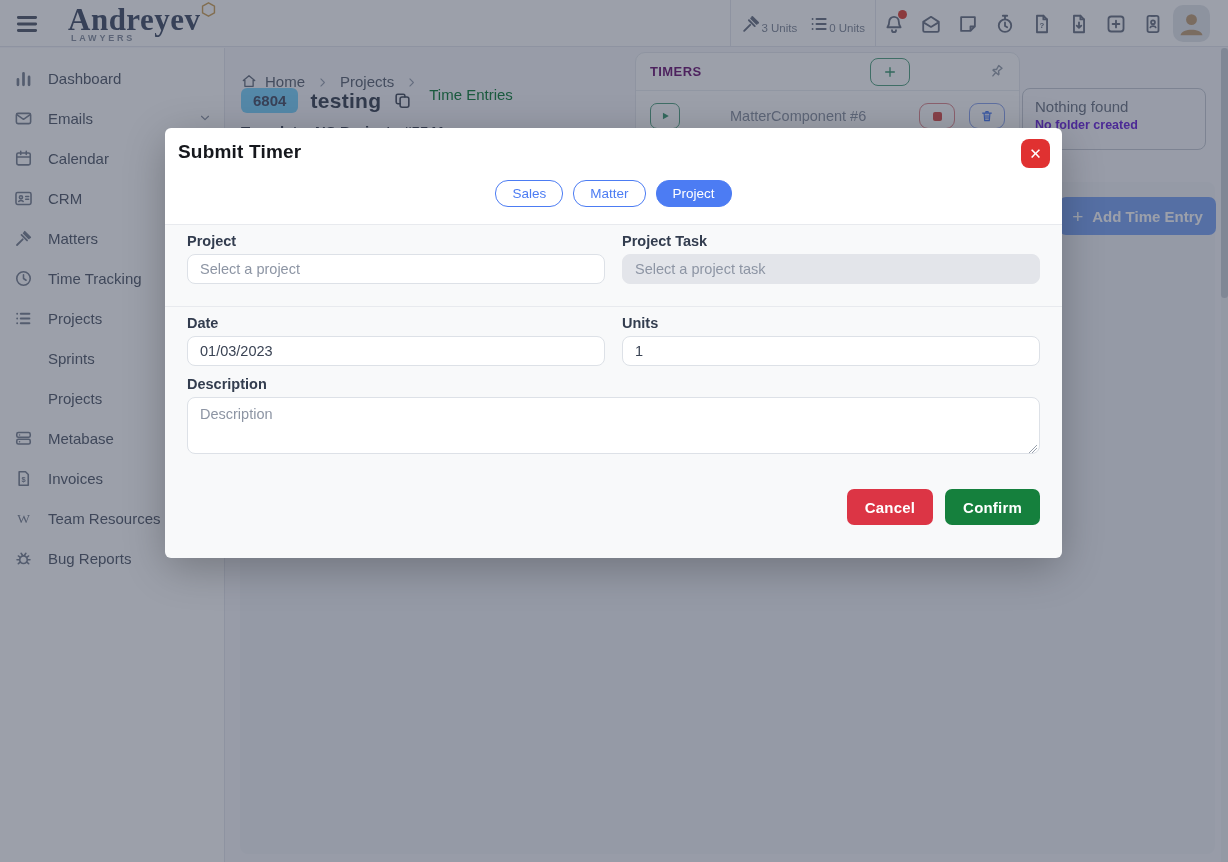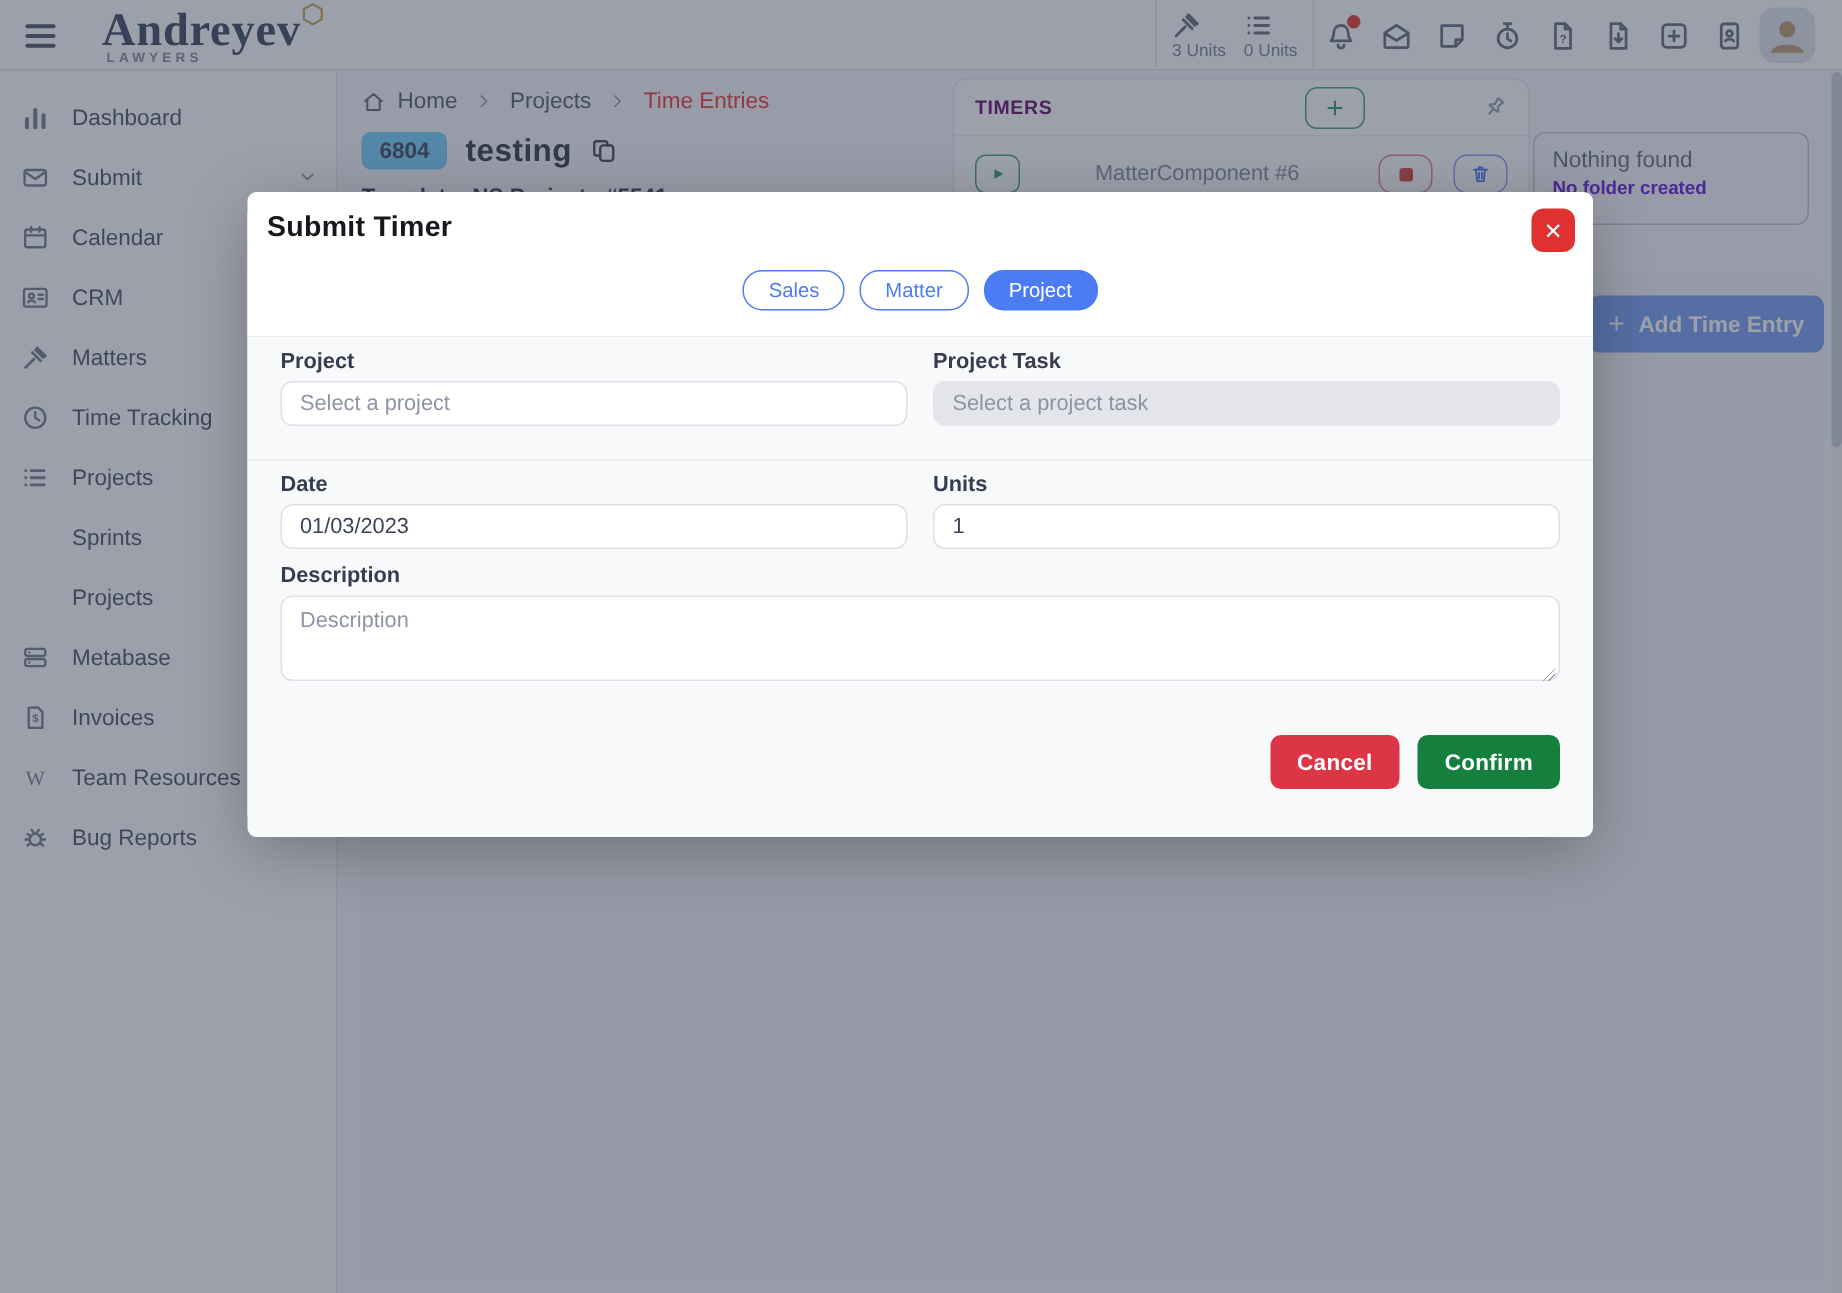--- a/index.html
+++ b/index.html
@@ -10,21 +10,21 @@
   
   .topbar { position:absolute; left:0; top:0; width:1228px; height:47px; background:#ffffff;
             border-bottom:1px solid #e5e8ee; z-index:1; }
   .hamburger { position:absolute; left:14px; top:11px; width:26px; height:26px; color:#565e6d; cursor:pointer; }
   .logo { position:absolute; left:68px; top:2px; }
   .logo-word { font-family:"Liberation Serif","DejaVu Serif",serif; font-size:31px; font-weight:600; color:#47536b; letter-spacing:.5px; }
   .logo-hex { position:absolute; right:-16px; top:-1px; width:17px; height:17px; color:#cfa45c; }
   .logo-tag { font-size:9px; letter-spacing:2.8px; color:#8a93a2; font-weight:700; margin:-5px 0 0 3px; }
   .units-group { position:absolute; right:352px; top:0; height:47px; display:flex; align-items:center;
                  border-left:1px solid #e5e8ee; border-right:1px solid #e5e8ee; padding:0 10px; gap:12px; }
-  .unit { display:flex; flex-direction:column; align-items:flex-start; cursor:pointer; }
+  .unit { display:flex; align-items:flex-end; cursor:pointer; }
   .unit .ic { width:20px; height:20px; color:#6e7686; }
   .unit .lbl { font-size:11.5px; color:#848c9b; margin-top:1px; }
   .tb-icons { position:absolute; right:64px; top:0; height:47px; display:flex; align-items:center; gap:15px; }
   .tb-icon { position:relative; width:22px; height:22px; color:#6e7686; cursor:pointer; }
   .tb-icon .dot { position:absolute; right:-2px; top:-3px; width:9px; height:9px; border-radius:50%; background:#e0453a; }
   .avatar { position:absolute; right:18px; top:5px; width:37px; height:37px; border-radius:10px; background:#e4e7ec;
             color:#c2a179; overflow:hidden; cursor:pointer; }
   .avatar svg { margin:3px; }
 
   
@@ -38,21 +38,21 @@
   
   .content-bg { position:absolute; left:226px; top:48px; right:0; bottom:0; background:#f7f8fb; z-index:1; }
   .tab-panel { position:absolute; left:240px; top:182px; right:13px; bottom:8px; background:#f3f4f8; border-radius:8px; z-index:1; }
   .scroll-track { position:absolute; right:0; top:48px; width:7px; bottom:0; background:#f1f2f5; z-index:2; }
   .scroll-thumb { position:absolute; right:0; top:48px; width:7px; height:250px; background:#ccd1d9; border-radius:4px; z-index:2; }
 
   .breadcrumb { position:absolute; left:241px; top:59px; display:flex; align-items:center; gap:11px; z-index:1; }
   .bc-item { display:flex; align-items:center; gap:8px; font-size:15px; color:#5f6775; cursor:pointer; }
   .bc-item .ic { width:16px; height:16px; color:#6a7280; }
   .bc-sep { width:13px; height:13px; color:#9aa2b0; }
-  .bc-muted { color:#ef4444; cursor:default; }
+  .bc-muted { color:#15803d; cursor:default;margin-top:27px; }
 
   .title-row { position:absolute; left:241px; top:88px; display:flex; align-items:center; gap:12px; z-index:1; }
   .id-badge-chip { background:#7dd3fc; color:#4b5268; font-weight:700; font-size:15px; border-radius:6px; padding:4px 12px; }
   .page-title { font-size:21px; font-weight:700; color:#3f4757; letter-spacing:.3px; }
   .copy-ic { width:19px; height:19px; color:#4a5160; cursor:pointer; }
   .subtitle-clip { position:absolute; left:241px; top:123px; height:7px; width:280px; overflow:hidden;
                    font-size:15px; font-weight:700; color:#424a5a; z-index:1; }
 
   
   .timers-card { position:absolute; left:635px; top:52px; width:385px; height:120px; background:#ffffff;
@@ -207,21 +207,21 @@
         <span class="ic"><svg class="stroke" viewBox="0 0 24 24" width="100%" height="100%">
             <path d="M5 20v-7M12 20V5.5M19 20v-10" stroke-width="3.4"></path>
           </svg></span>
         <span class="lbl">Dashboard</span>
       </div>
       <div class="side-item">
         <span class="ic"><svg class="stroke" viewBox="0 0 24 24" width="100%" height="100%">
             <rect x="3" y="5.5" width="18" height="13" rx="2"></rect>
             <path d="M4 7.5l8 5.5 8-5.5"></path>
           </svg></span>
-        <span class="lbl">Submit</span>
+        <span class="lbl">Emails</span>
         <span class="chev"><svg class="stroke" viewBox="0 0 24 24" width="100%" height="100%">
             <path d="M6 9l6 5.8L18 9"></path>
           </svg></span>
       </div>
       <div class="side-item">
         <span class="ic"><svg class="stroke" viewBox="0 0 24 24" width="100%" height="100%">
             <rect x="3.5" y="5" width="17" height="15" rx="2"></rect>
             <path d="M3.5 10h17M8.5 3v4M15.5 3v4"></path>
           </svg></span>
         <span class="lbl">Calendar</span>

